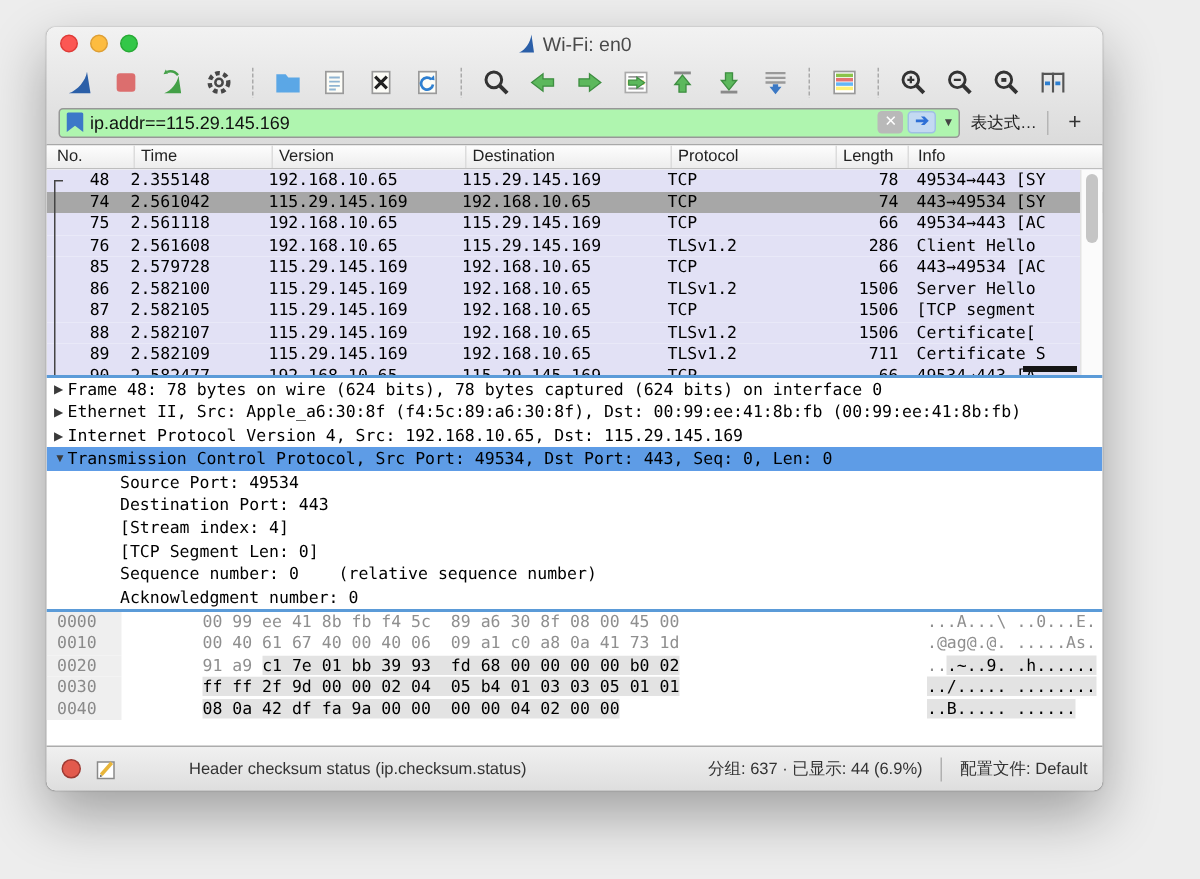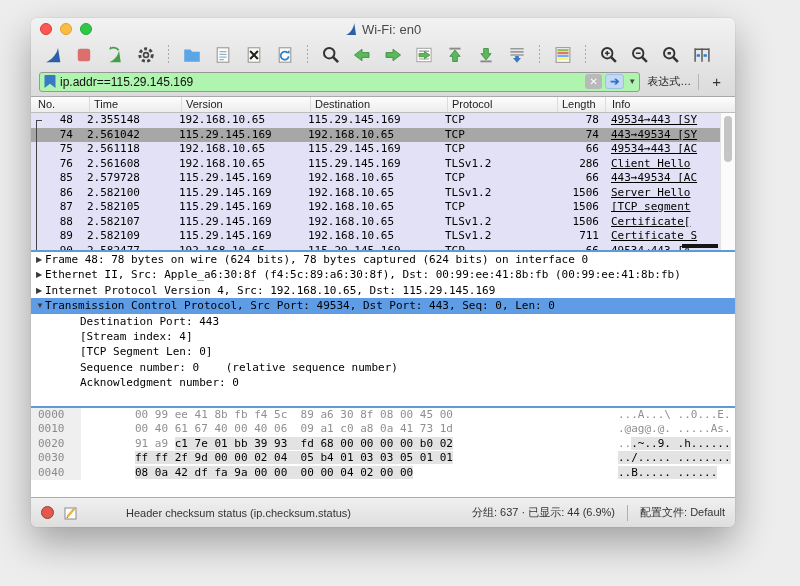--- a/index.html
+++ b/index.html
@@ -66,21 +66,21 @@
           font-family:"DejaVu Sans Mono", monospace; font-size:11px; color:#000;
           white-space:pre; }
   .prow.sel { background:#A7A7A7; }
   .pc { overflow:hidden; flex:none; }
   .pc0 { width:56px; text-align:right; padding-right:14px; }
   .pc1 { width:92px; }
   .pc2 { width:129px; }
   .pc3 { width:137px; }
   .pc4 { width:110px; }
   .pc5 { width:48px; text-align:right; padding-right:4px; }
-  .pc6 { flex:1 1 auto; padding-left:8px;text-decoration:underline; }
+  .pc6 { flex:1 1 auto; padding-left:8px; }
   .bracket { position:absolute; left:5px; top:7px; bottom:0; width:6px;
              border-left:1.5px solid #444; border-top:1.5px solid #444; }
   .vsb { position:absolute; right:0; top:0; bottom:0; width:15px; background:#FBFBFB;
          border-left:1px solid #E3E3E3; }
   .vsb .thumb { position:absolute; left:3px; top:3px; width:8px; height:46px;
                 background:#C5C5C5; border-radius:4px; }
   .hsb { position:absolute; right:17px; bottom:2px; width:36px; height:4px; background:#151515; }
 
   
   .details { height:156px; background:#FFF; border-top:2px solid #5B9BD8; overflow:hidden; }
@@ -353,20 +353,21 @@
       <div class="vsb">
         <div class="thumb"></div>
       </div>
     </div>
 
     <div class="details">
         <div class="drow"><span class="arrow">▶</span><span>Frame 48: 78 bytes on wire (624 bits), 78 bytes captured (624 bits) on interface 0</span></div>
         <div class="drow"><span class="arrow">▶</span><span>Ethernet II, Src: Apple_a6:30:8f (f4:5c:89:a6:30:8f), Dst: 00:99:ee:41:8b:fb (00:99:ee:41:8b:fb)</span></div>
         <div class="drow"><span class="arrow">▶</span><span>Internet Protocol Version 4, Src: 192.168.10.65, Dst: 115.29.145.169</span></div>
         <div class="drow sel"><span class="arrow">▼</span><span>Transmission Control Protocol, Src Port: 49534, Dst Port: 443, Seq: 0, Len: 0</span></div>
+        <div class="drow child"><span>Source Port: 49534</span></div>
         <div class="drow child"><span>Destination Port: 443</span></div>
         <div class="drow child"><span>[Stream index: 4]</span></div>
         <div class="drow child"><span>[TCP Segment Len: 0]</span></div>
         <div class="drow child"><span>Sequence number: 0    (relative sequence number)</span></div>
         <div class="drow child"><span>Acknowledgment number: 0</span></div>
       </div>
 
     <div class="hexpane">
         <div class="hrow"><span class="hoff">0000</span><span class="hbytes"><span class="dim">00 99 ee 41 8b fb f4 5c  89 a6 30 8f 08 00 45 00</span></span><span class="hascii"><span class="dim">...A...\ ..0...E.</span></span></div>
         <div class="hrow"><span class="hoff">0010</span><span class="hbytes"><span class="dim">00 40 61 67 40 00 40 06  09 a1 c0 a8 0a 41 73 1d</span></span><span class="hascii"><span class="dim">.@ag@.@. .....As.</span></span></div>

